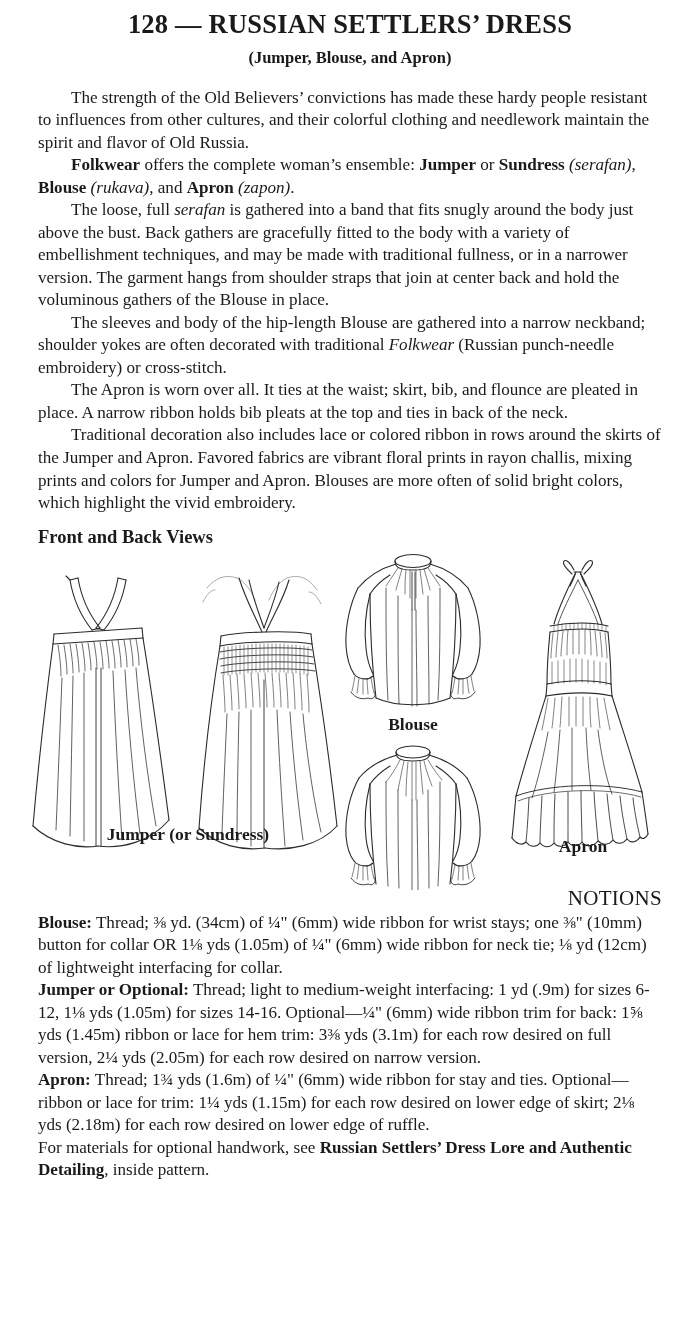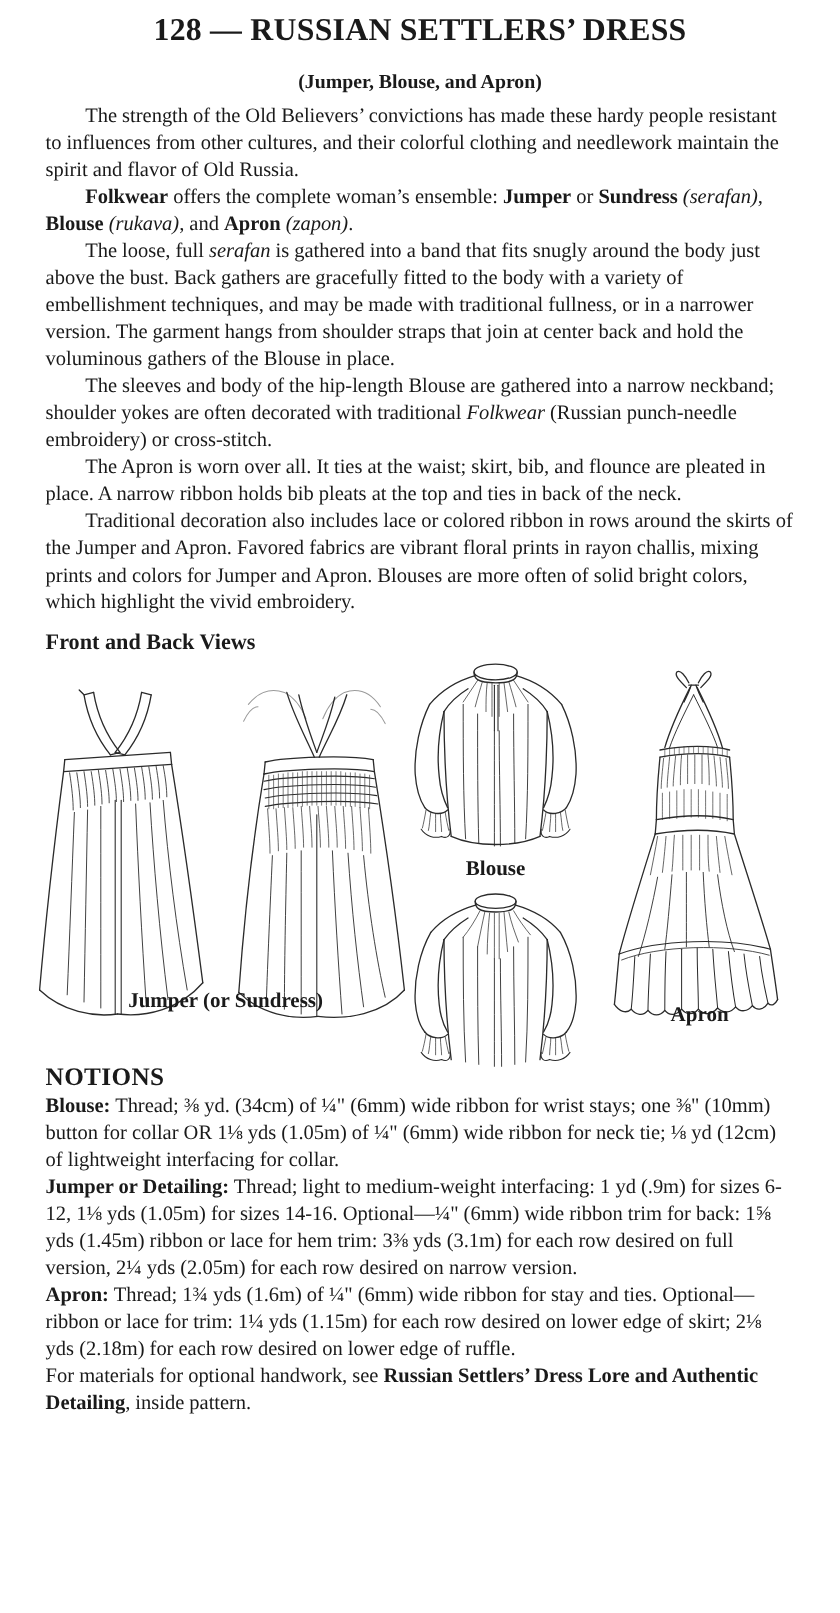--- a/index.html
+++ b/index.html
@@ -28,26 +28,26 @@
   .page-title {
     font-size: 26.5px;
     font-weight: bold;
     letter-spacing: 0.2px;
     line-height: 1.08;
     margin: 0;
   }
   .page-subtitle {
     font-size: 16.5px;
     font-weight: bold;
-    margin: 20px 0 0 0;
+    margin: 10px 0 0 0;
     line-height: 1.1;
   }
 
   
-  .prose { margin-top: 9px; }
+  .prose { margin-top: 20px; }
   .prose p {
     margin: 0;
     font-size: 17.1px;
     line-height: 1.318;
     text-indent: 33px;
     text-align: left;
     letter-spacing: -0.02px;
   }
   .b { font-weight: bold; }
   .i { font-style: italic; text-align: right; }
@@ -71,23 +71,23 @@
   .fig-caption {
     position: absolute;
     text-align: center;
     font-size: 17.5px;
     font-weight: bold;
     white-space: nowrap;
   }
 
   
   .notions-heading {
-    text-align: left;
+    text-align: right;
     font-size: 21px;
-    font-weight: bold;
+    font-weight: normal;
     margin: 0 0 1px 0;
     letter-spacing: 0.3px;
   }
   .notions p {
     margin: 0;
     font-size: 17.1px;
     line-height: 1.318;
     text-align: left;
     letter-spacing: -0.02px;
   }
@@ -493,20 +493,20 @@
 
     <div class="fig-caption" style="left:460px; top:286px; width:170px;">Apron</div>
 
   </div>
 
   <div class="notions">
     <div class="notions-heading">NOTIONS</div>
 
     <p><span class="b">Blouse:</span><span> Thread; ⅜ yd. (34cm) of ¼" (6mm) wide ribbon for wrist stays; one ⅜" (10mm) button for collar OR 1⅛ yds (1.05m) of ¼" (6mm) wide ribbon for neck tie; ⅛ yd (12cm) of lightweight interfacing for collar.</span></p>
 
-    <p><span class="b">Jumper or Detailing:</span><span> Thread; light to medium-weight interfacing: 1 yd (.9m) for sizes 6-12, 1⅛ yds (1.05m) for sizes 14-16. Optional—¼" (6mm) wide ribbon trim for back: 1⅝ yds (1.45m) ribbon or lace for hem trim: 3⅜ yds (3.1m) for each row desired on full version, 2¼ yds (2.05m) for each row desired on narrow version.</span></p>
+    <p><span class="b">Jumper or Optional:</span><span> Thread; light to medium-weight interfacing: 1 yd (.9m) for sizes 6-12, 1⅛ yds (1.05m) for sizes 14-16. Optional—¼" (6mm) wide ribbon trim for back: 1⅝ yds (1.45m) ribbon or lace for hem trim: 3⅜ yds (3.1m) for each row desired on full version, 2¼ yds (2.05m) for each row desired on narrow version.</span></p>
 
     <p><span class="b">Apron:</span><span> Thread; 1¾ yds (1.6m) of ¼" (6mm) wide ribbon for stay and ties. Optional—ribbon or lace for trim: 1¼ yds (1.15m) for each row desired on lower edge of skirt; 2⅛ yds (2.18m) for each row desired on lower edge of ruffle.</span></p>
 
     <p><span>For materials for optional handwork, see </span><span class="b">Russian Settlers’ Dress Lore and Authentic Detailing</span><span>, inside pattern.</span></p>
   </div>
 
 </div>
 
 </body></html>

